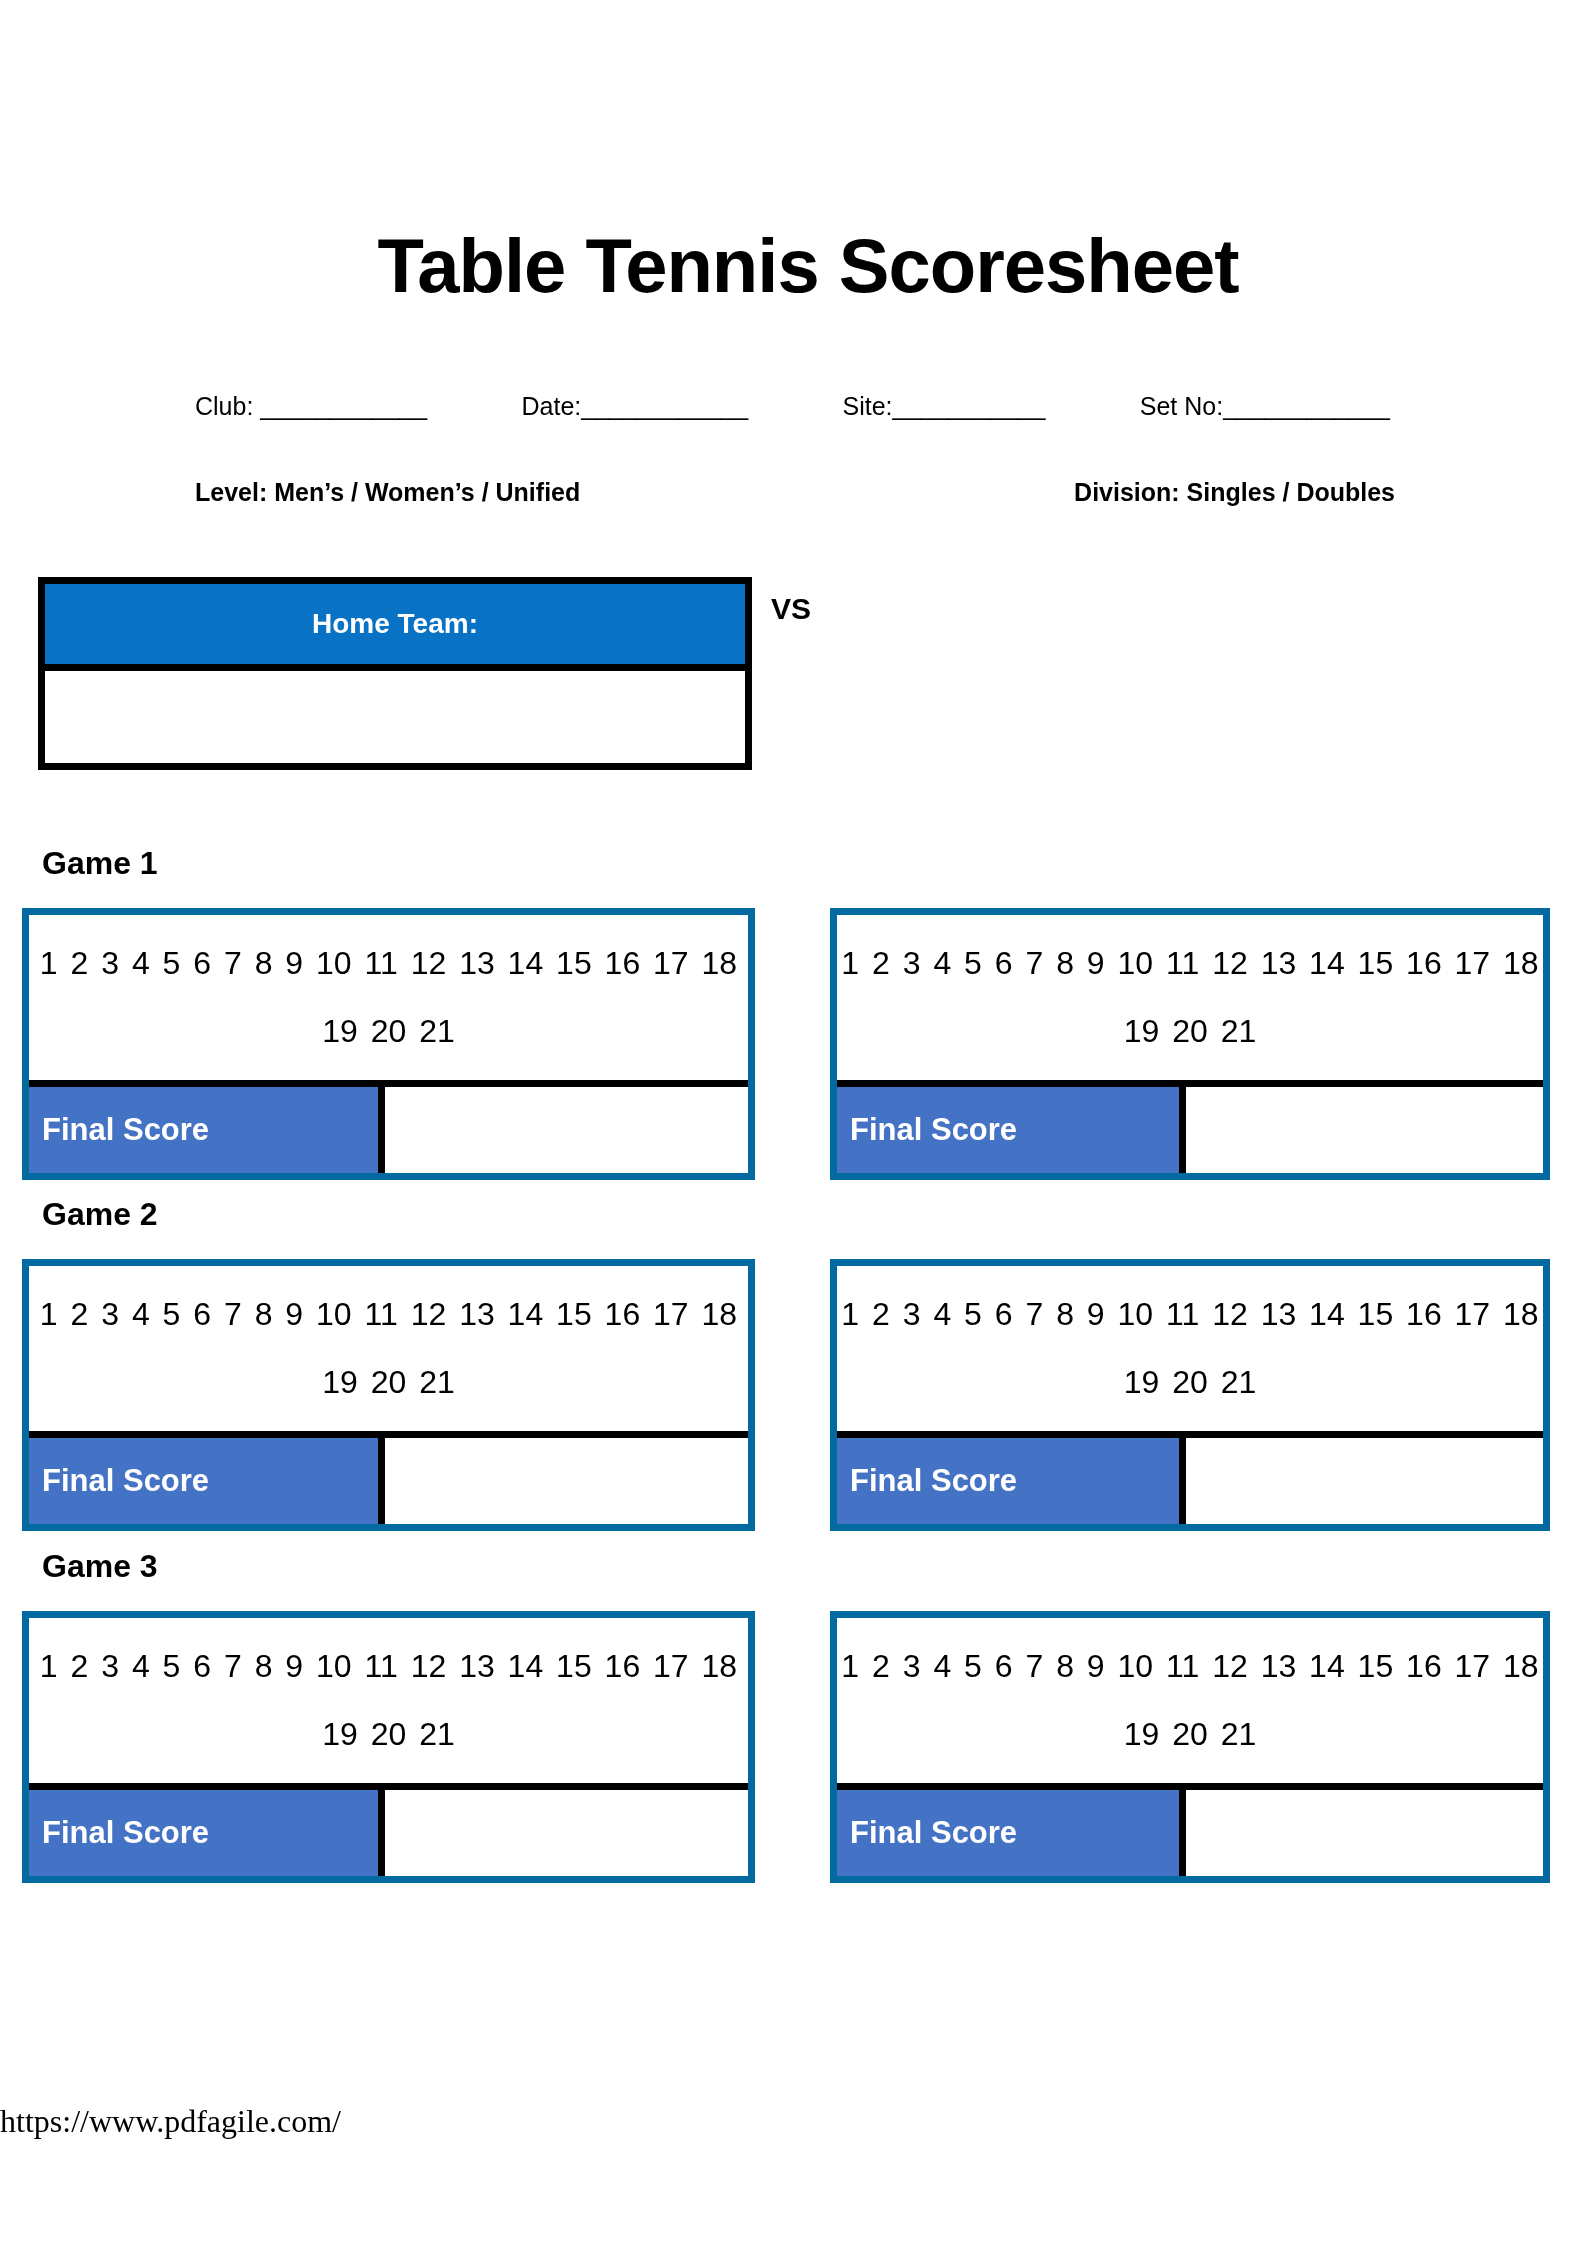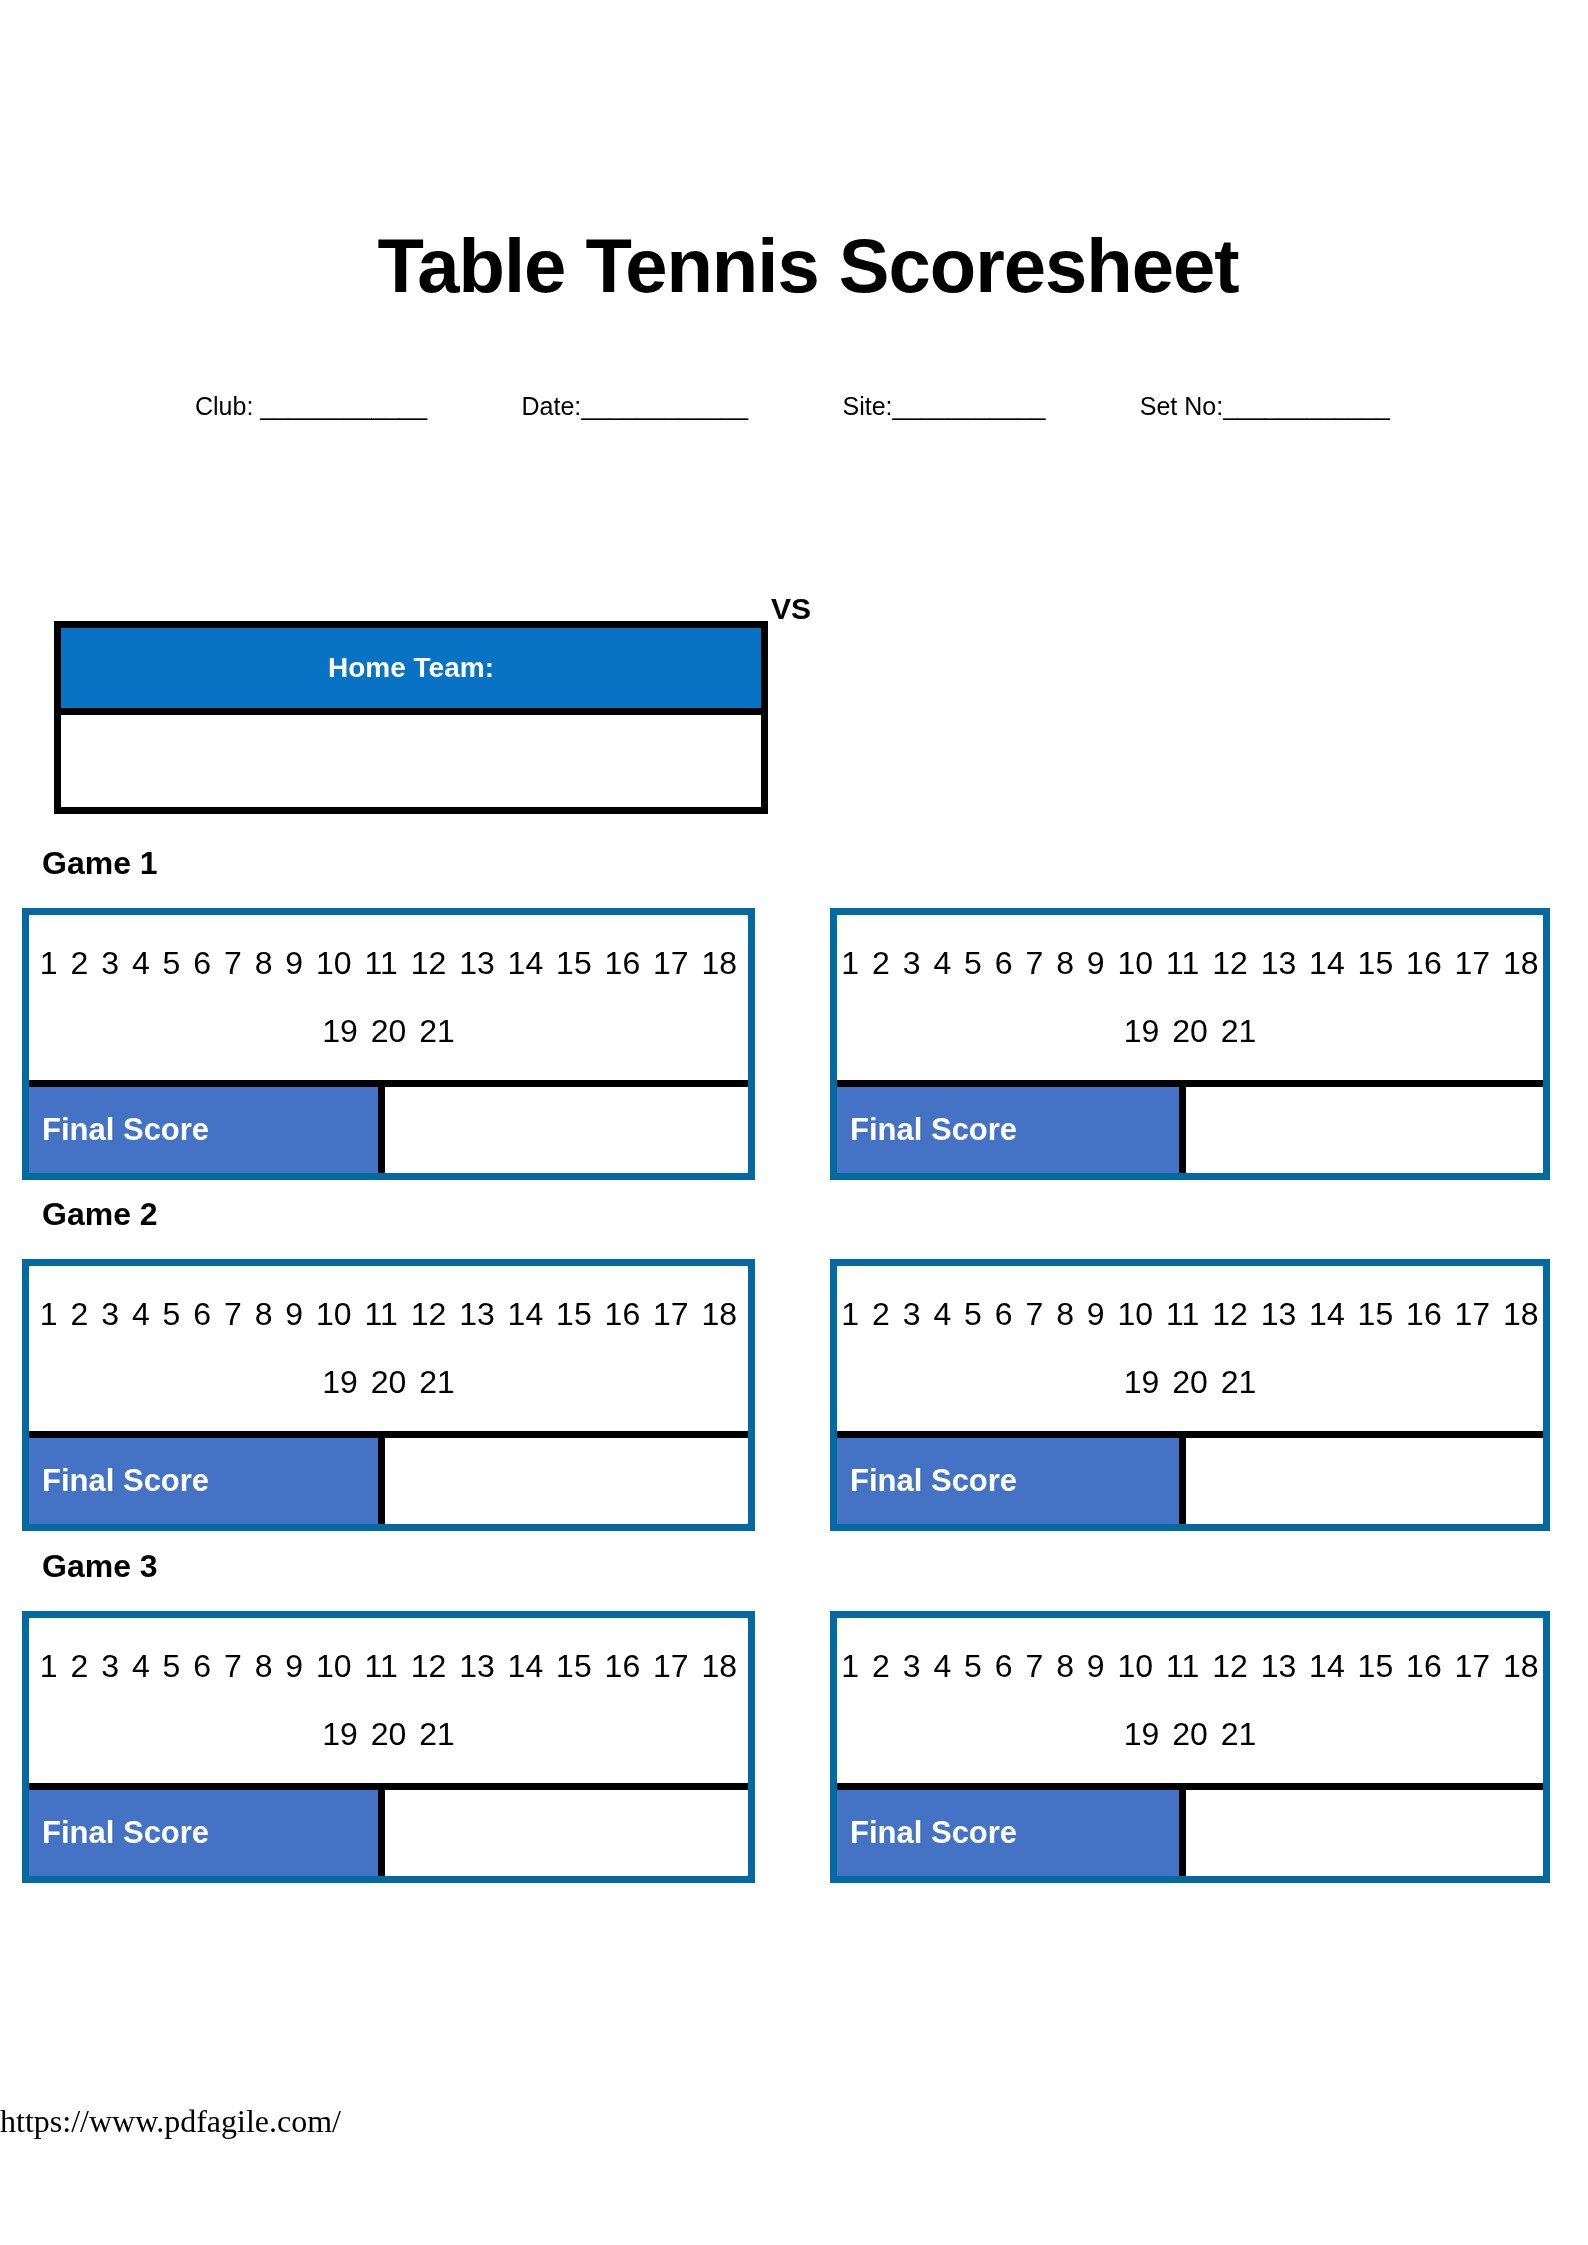--- a/index.html
+++ b/index.html
@@ -48,21 +48,21 @@
 
   
   .team-box {
     position:absolute;
     top:577px;
     width:714px; height:193px;
     border:7px solid #000;
     box-sizing:border-box;
     background:#fff;
   }
-  .team-box.home { left:54px;margin-top:44px; }
+  .team-box.home { left:38px; }
   .team-box.away { left:830px; }
   .team-header {
     height:80px;
     border-bottom:7px solid #000;
     display:flex;
     align-items:center;
     justify-content:center;
     color:#fff;
     font-size:28px;
     font-weight:bold;
@@ -139,20 +139,24 @@
 
   <h1 class="title">Table Tennis Scoresheet</h1>
 
   <div class="club-row">
     <span>Club: ____________</span>
     <span>Date:____________</span>
     <span>Site:___________</span>
     <span>Set No:____________</span>
   </div>
 
+  <div class="level-row">
+    <span>Level: Men’s / Women’s / Unified</span>
+    <span>Division: Singles / Doubles</span>
+  </div>
 
   <div class="team-box home">
     <div class="team-header blue-header" style="background: rgb(8, 115, 197);">Home Team:</div>
     <div class="team-body"></div>
   </div>
 
   <div class="vs">VS</div>
 
 
   <div class="game" style="top:845px;">

